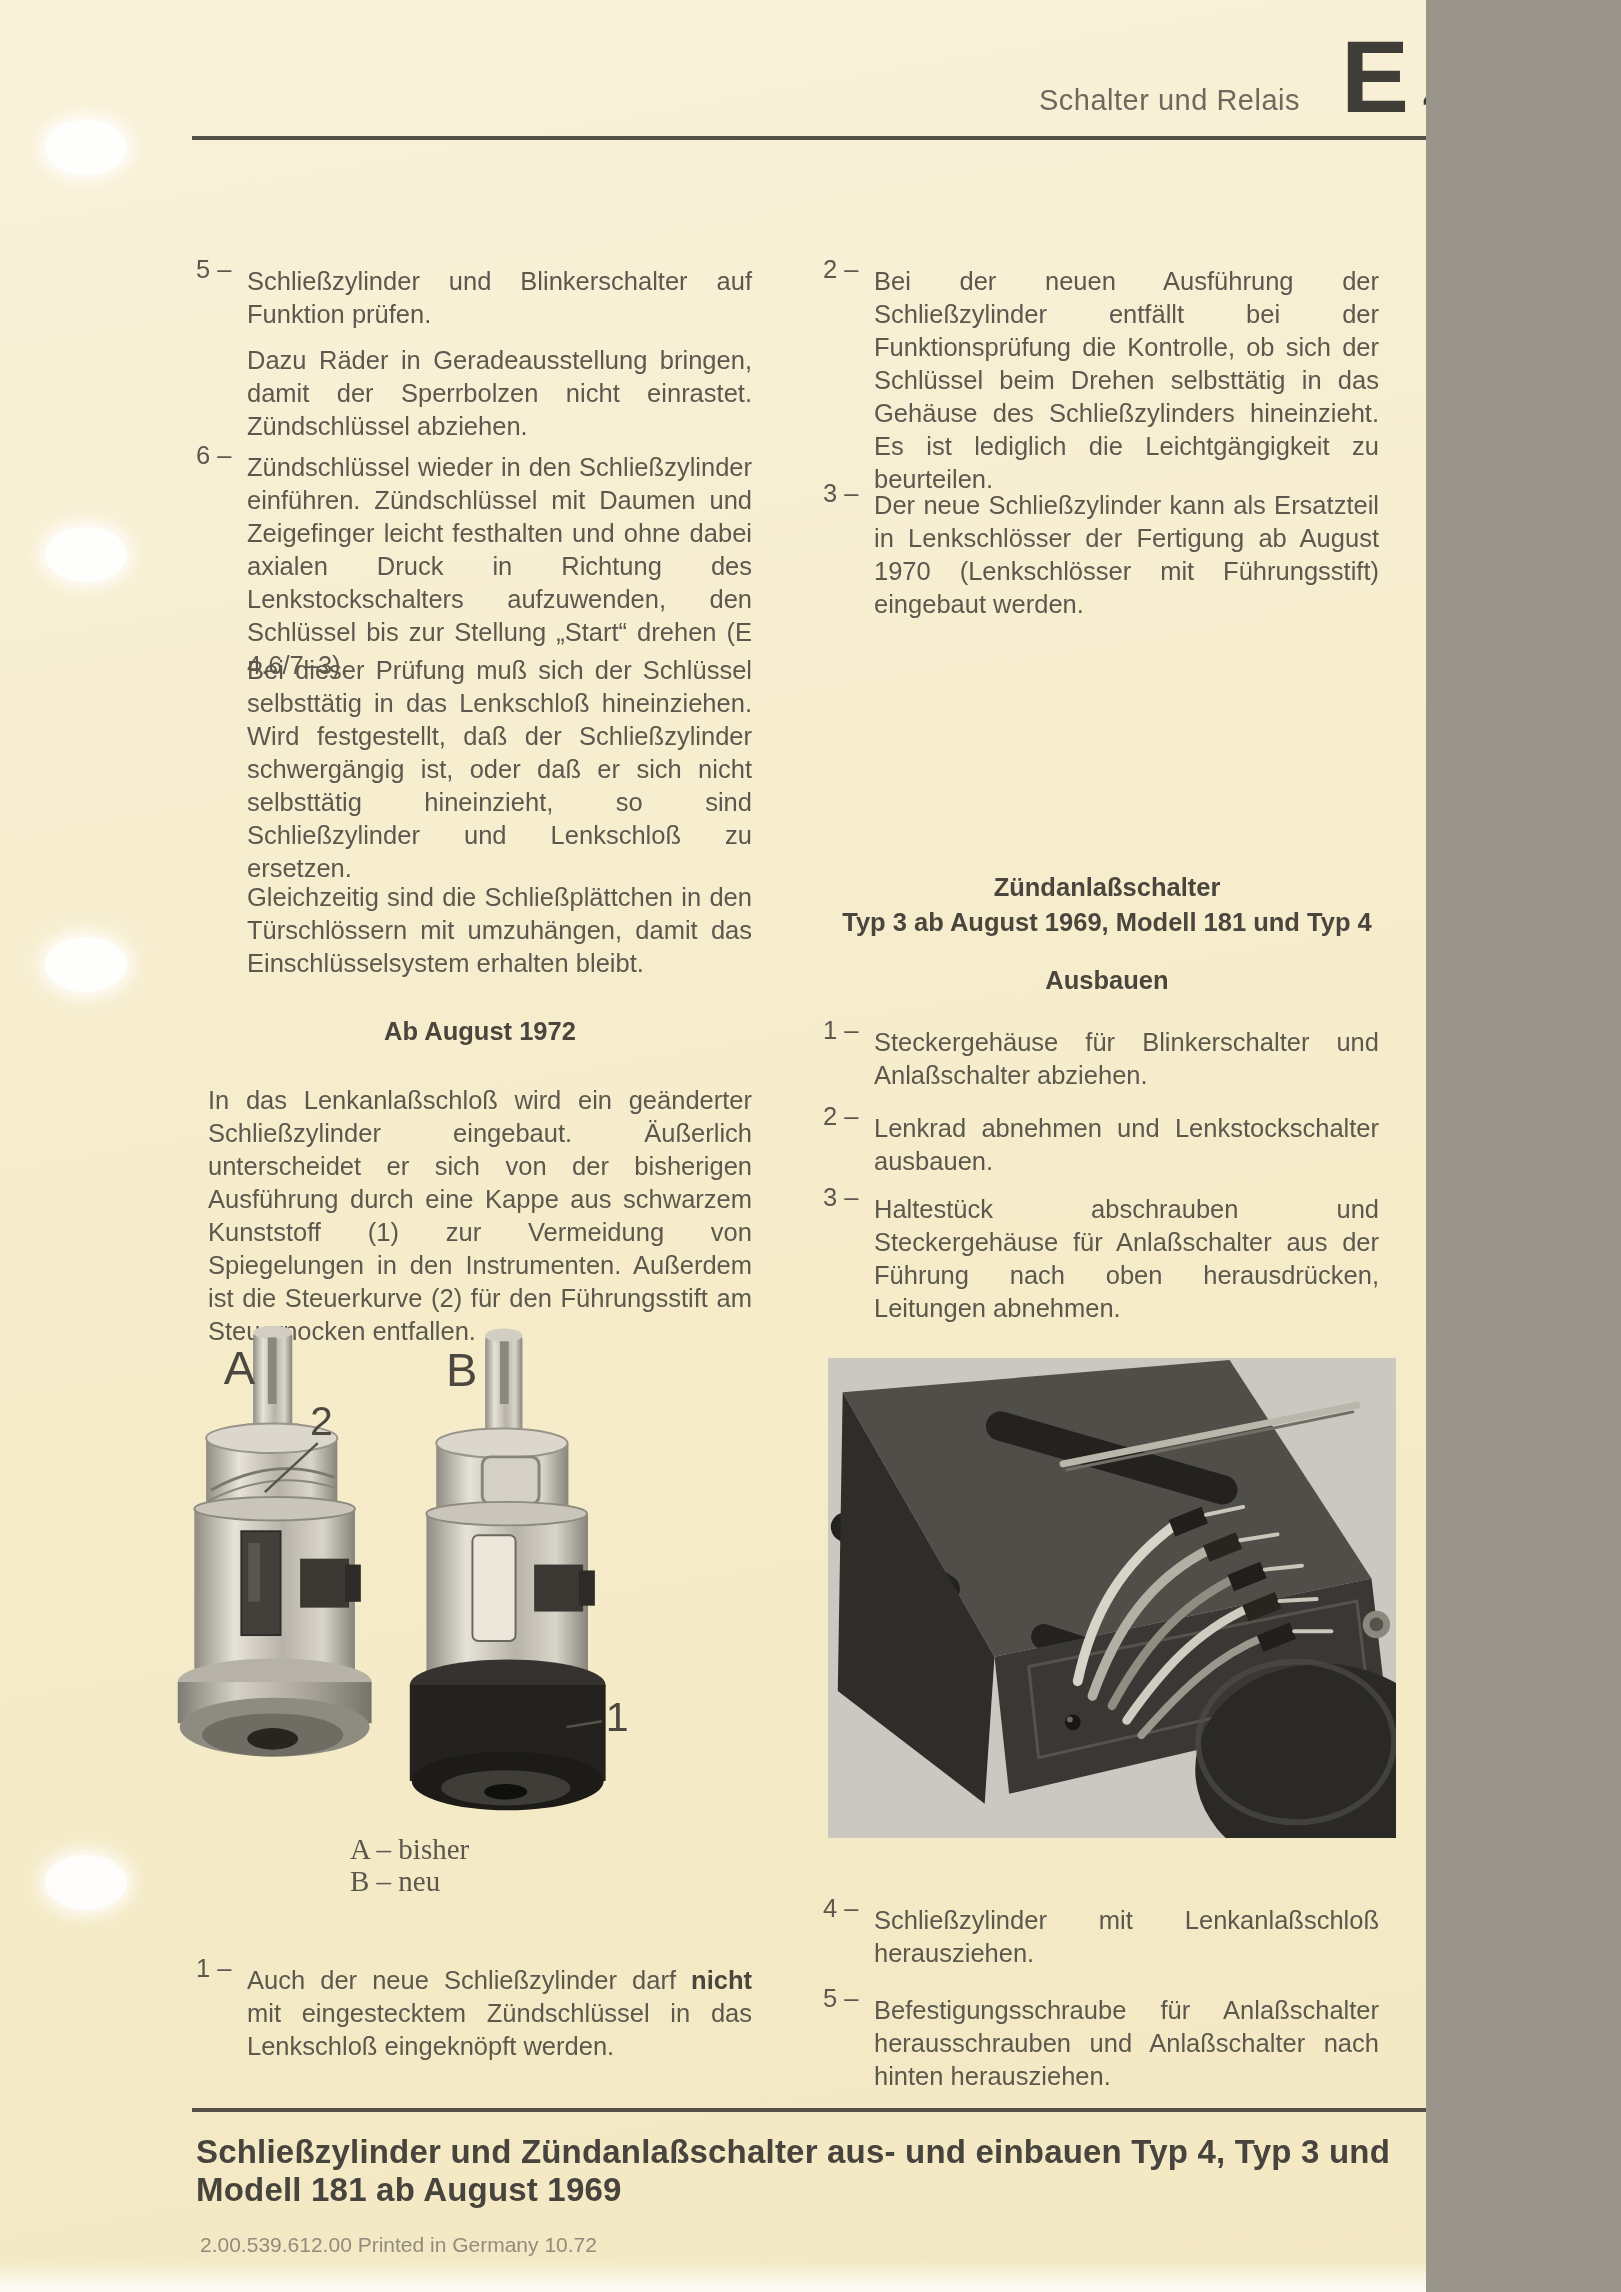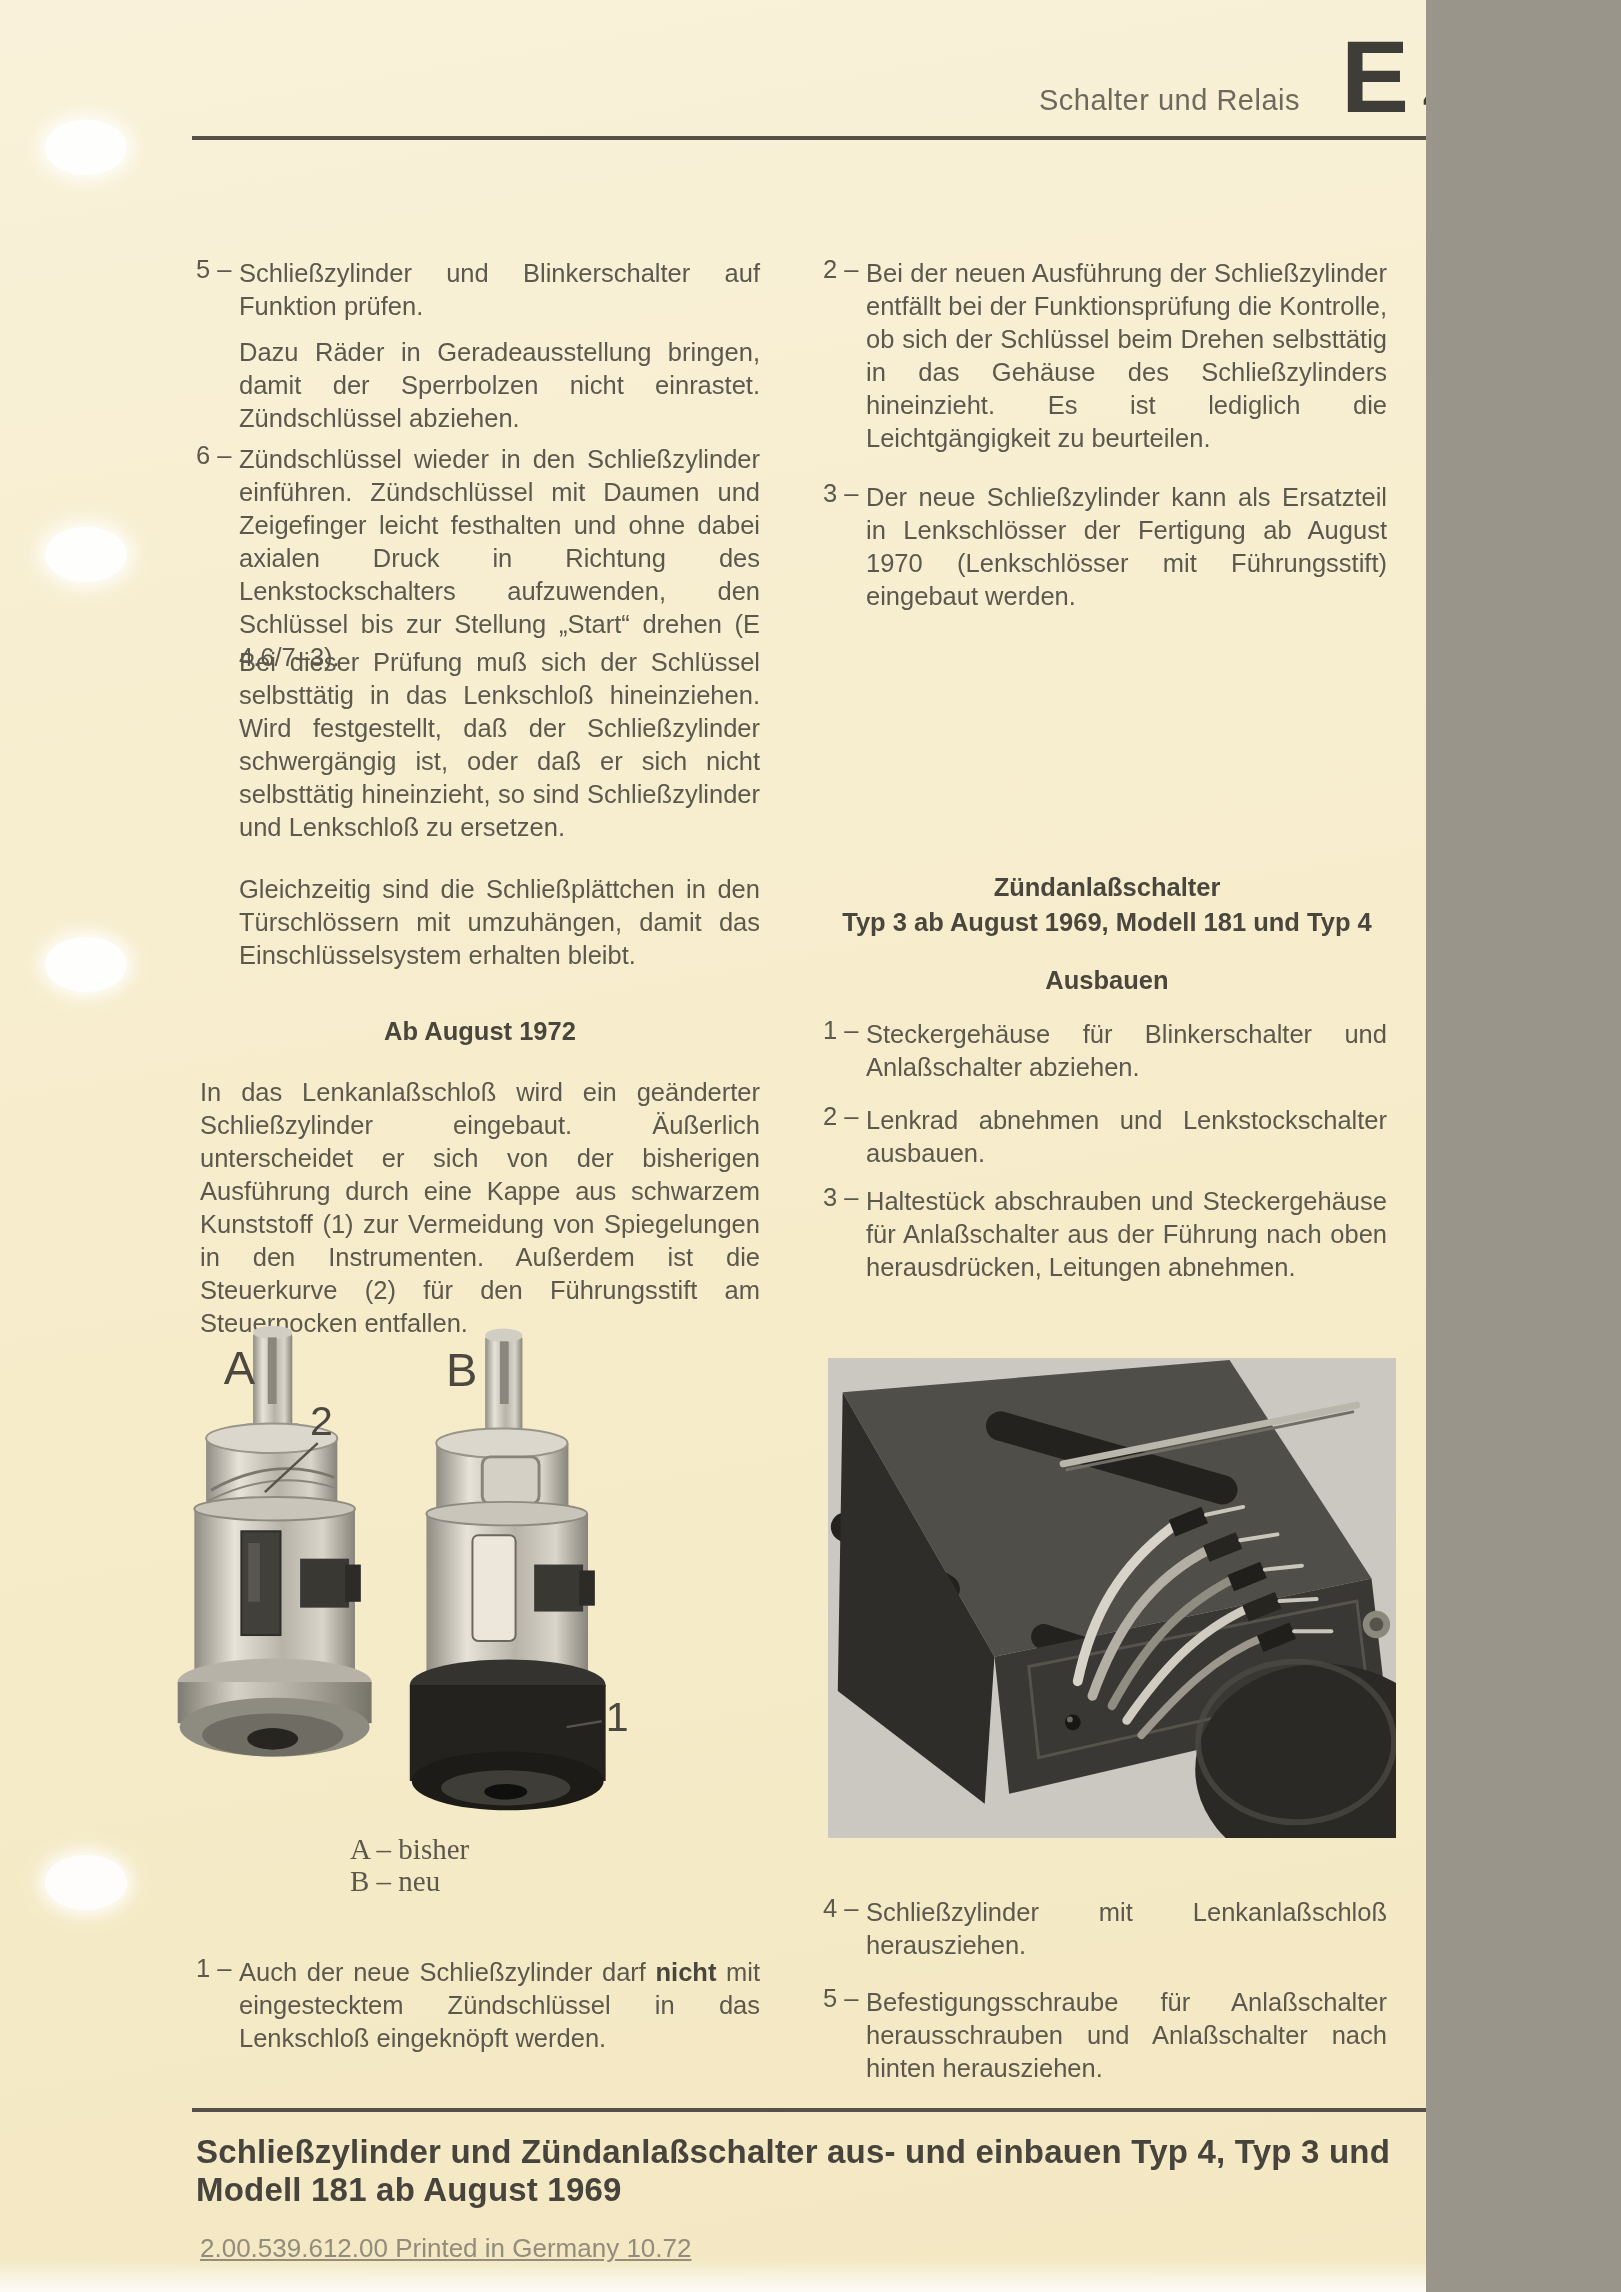--- a/index.html
+++ b/index.html
@@ -23,36 +23,36 @@
     opacity:.95;
   }
   .hdr-label{position:absolute;top:84px;left:1039px;font-size:29px;color:#6e695d;letter-spacing:0.5px;}
   .hdr-E{position:absolute;top:25.5px;left:1341px;font-size:102px;line-height:102px;font-weight:bold;color:#3f3d38;}
   .hdr-num{position:absolute;top:63px;left:1423px;font-size:47px;line-height:63px;font-weight:bold;color:#3f3d38;letter-spacing:1px;}
   .rule{position:absolute;left:192px;width:1341px;height:3.9px;background:#54514a;}
   .rule-top{top:136px;}
   .rule-bottom{top:2108px;}
 
   .blk{position:absolute;width:568px;font-size:25.5px;line-height:33px;text-align:justify;}
-  .blk p{margin:4px;}
+  .blk p{margin:12px;}
   .blk p.mt{margin-top:12.7px;}
   .step{display:flex;}
   .step .num{flex:0 0 39px;white-space:nowrap;}
   .step .body{flex:1;}
   .hd{font-weight:bold;color:#4a463e;text-align:center;}
   .caption{position:absolute;font-size:29px;line-height:32px;font-family:Liberation Serif, serif;}
   b{color:#4a463e;}
 
   .fig{position:absolute;}
   .fig-label{font-size:48px;fill:#4c483f;font-family:"Liberation Sans",sans-serif;}
   .fig-callout{font-size:42px;fill:#4c483f;font-family:"Liberation Sans",sans-serif;}
 
   .f-title{position:absolute;left:196px;top:2133px;font-size:33px;font-weight:bold;color:#47443d;letter-spacing:0.2px;}
   .f-page{position:absolute;left:1443px;top:2123px;font-size:37px;font-weight:bold;color:#45423b;}
-  .f-print{position:absolute;left:200px;top:2233px;font-size:26px;color:#928c7c;text-decoration:underline;}
+  .f-print{position:absolute;left:200px;top:2233px;font-size:21px;color:#928c7c;}
 </style>
 </head>
 <body>
 
 <div class="page">
 
   <div class="hole" style="top:120px"></div>
   <div class="hole" style="top:527px"></div>
   <div class="hole" style="top:937px"></div>
   <div class="hole" style="top:1855px"></div>

